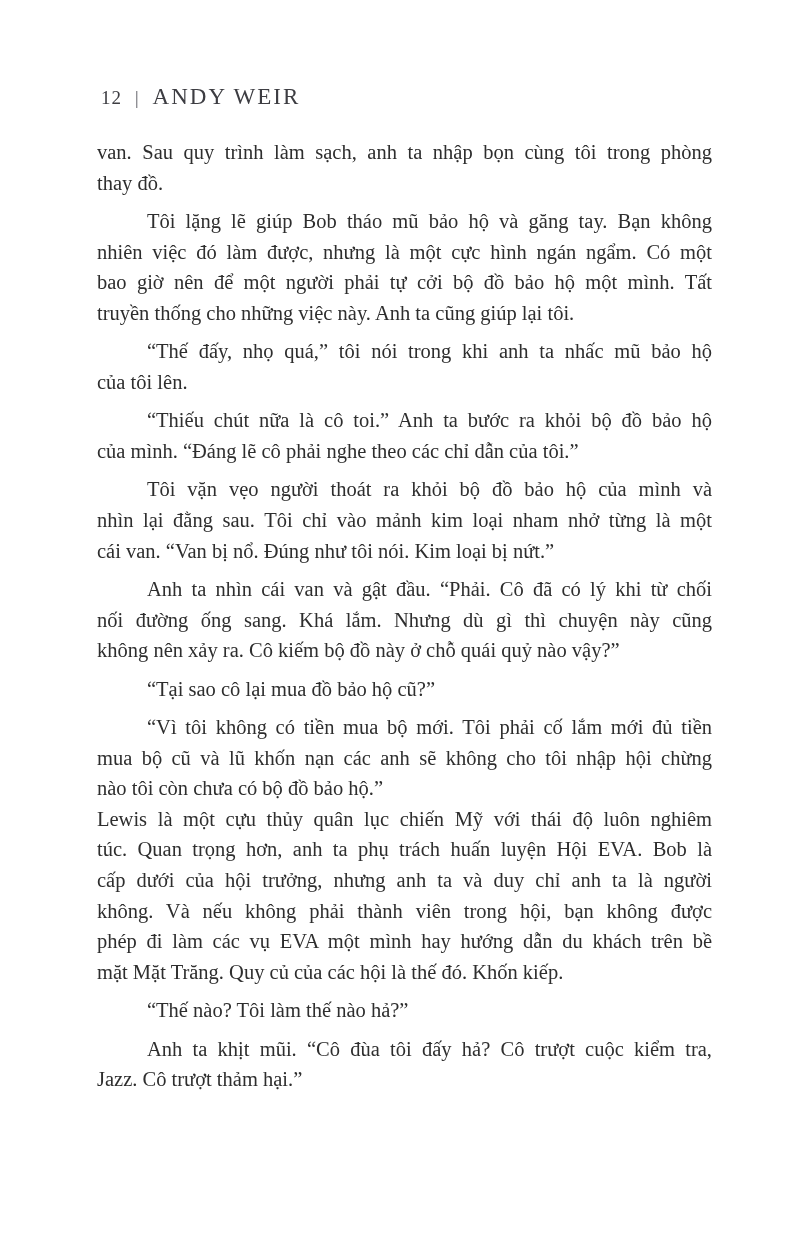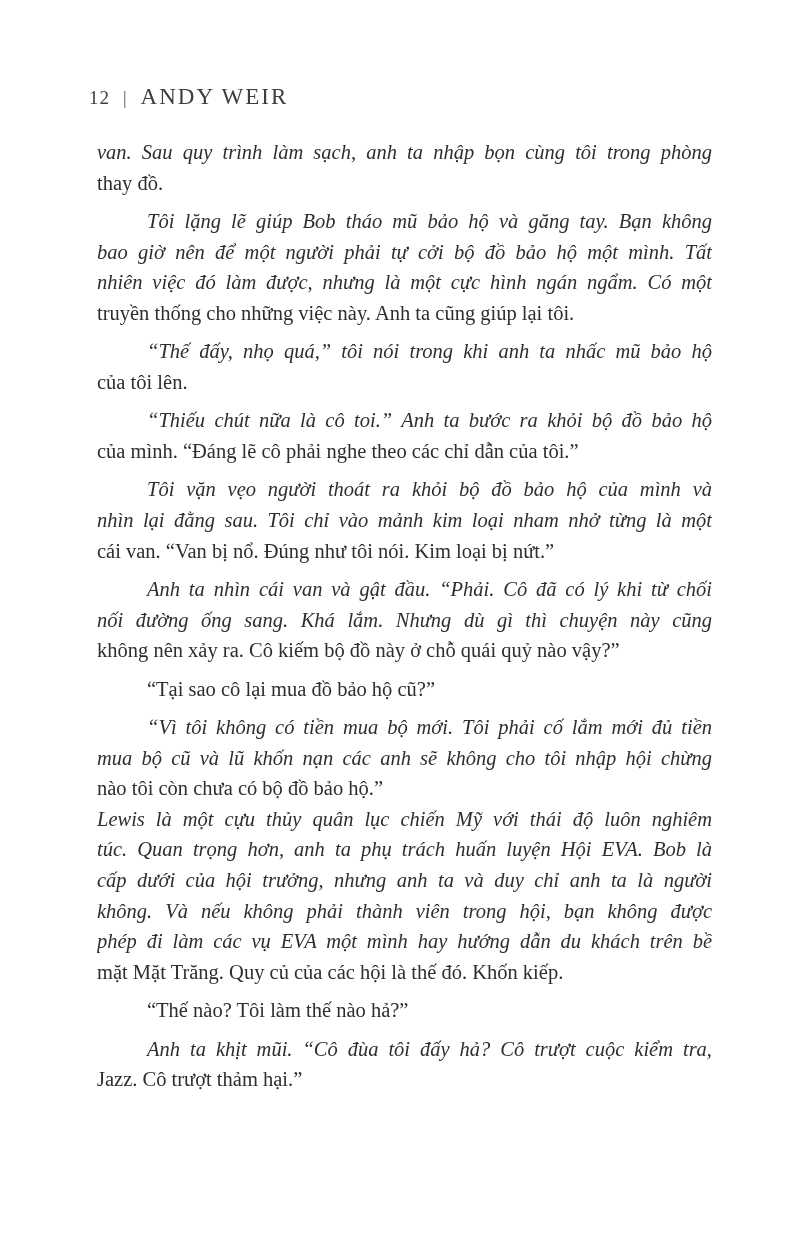--- a/index.html
+++ b/index.html
@@ -10,21 +10,21 @@
   .page {
     position: relative;
     width: 801px;
     height: 1245px;
     background: #ffffff;
     overflow: hidden;
     font-family: "Liberation Serif", "DejaVu Serif", serif;
   }
   .running-header {
     position: absolute;
-    left: 89px;
+    left: 101px;
     top: 87px;
     display: flex;
     align-items: baseline;
     color: #3d3d42;
     font-size: 19px;
     line-height: 20px;
   }
   .running-header .pagenum {
     letter-spacing: 1px;
   }
@@ -47,21 +47,20 @@
     color: #2e2e2e;
     text-align: left;
   }
   .text-line {
     height: 30.55px;
     overflow: hidden;
   }
   .text-line.just {
     text-align: justify;
     text-align-last: justify;
-    font-style: italic;
   }
   .text-line.indent {
     text-indent: 50px;
     margin-top: 8px;
   }
 </style>
 </head>
 <body>
 
 <div class="page">
@@ -69,22 +68,22 @@
   <header class="running-header">
     <span class="pagenum">12</span>
     <span class="sep">|</span>
     <span class="author">ANDY WEIR</span>
   </header>
 
   <main class="text-block" id="text-block">
       <div class="text-line just">van. Sau quy trình làm sạch, anh ta nhập bọn cùng tôi trong phòng</div>
       <div class="text-line">thay đồ.</div>
       <div class="text-line just indent">Tôi lặng lẽ giúp Bob tháo mũ bảo hộ và găng tay. Bạn không</div>
+      <div class="text-line just">nhiên việc đó làm được, nhưng là một cực hình ngán ngẩm. Có một</div>
       <div class="text-line just">bao giờ nên để một người phải tự cởi bộ đồ bảo hộ một mình. Tất</div>
-      <div class="text-line just">nhiên việc đó làm được, nhưng là một cực hình ngán ngẩm. Có một</div>
       <div class="text-line">truyền thống cho những việc này. Anh ta cũng giúp lại tôi.</div>
       <div class="text-line just indent">“Thế đấy, nhọ quá,” tôi nói trong khi anh ta nhấc mũ bảo hộ</div>
       <div class="text-line">của tôi lên.</div>
       <div class="text-line just indent">“Thiếu chút nữa là cô toi.” Anh ta bước ra khỏi bộ đồ bảo hộ</div>
       <div class="text-line">của mình. “Đáng lẽ cô phải nghe theo các chỉ dẫn của tôi.”</div>
       <div class="text-line just indent">Tôi vặn vẹo người thoát ra khỏi bộ đồ bảo hộ của mình và</div>
       <div class="text-line just">nhìn lại đằng sau. Tôi chỉ vào mảnh kim loại nham nhở từng là một</div>
       <div class="text-line">cái van. “Van bị nổ. Đúng như tôi nói. Kim loại bị nứt.”</div>
       <div class="text-line just indent">Anh ta nhìn cái van và gật đầu. “Phải. Cô đã có lý khi từ chối</div>
       <div class="text-line just">nối đường ống sang. Khá lắm. Nhưng dù gì thì chuyện này cũng</div>

